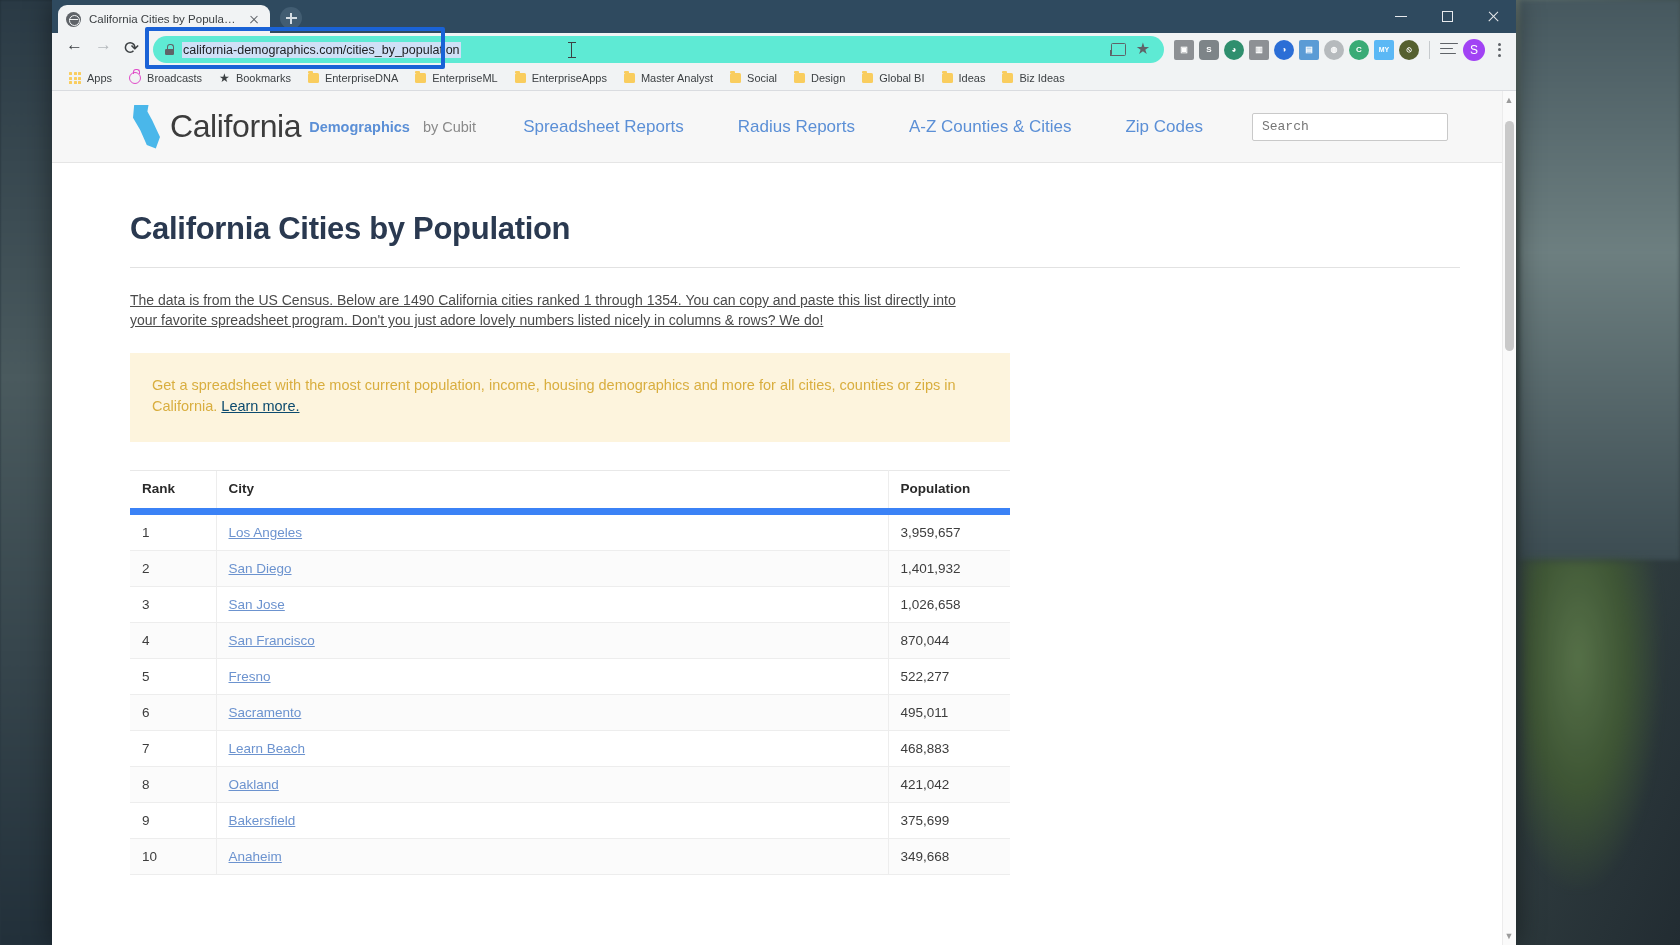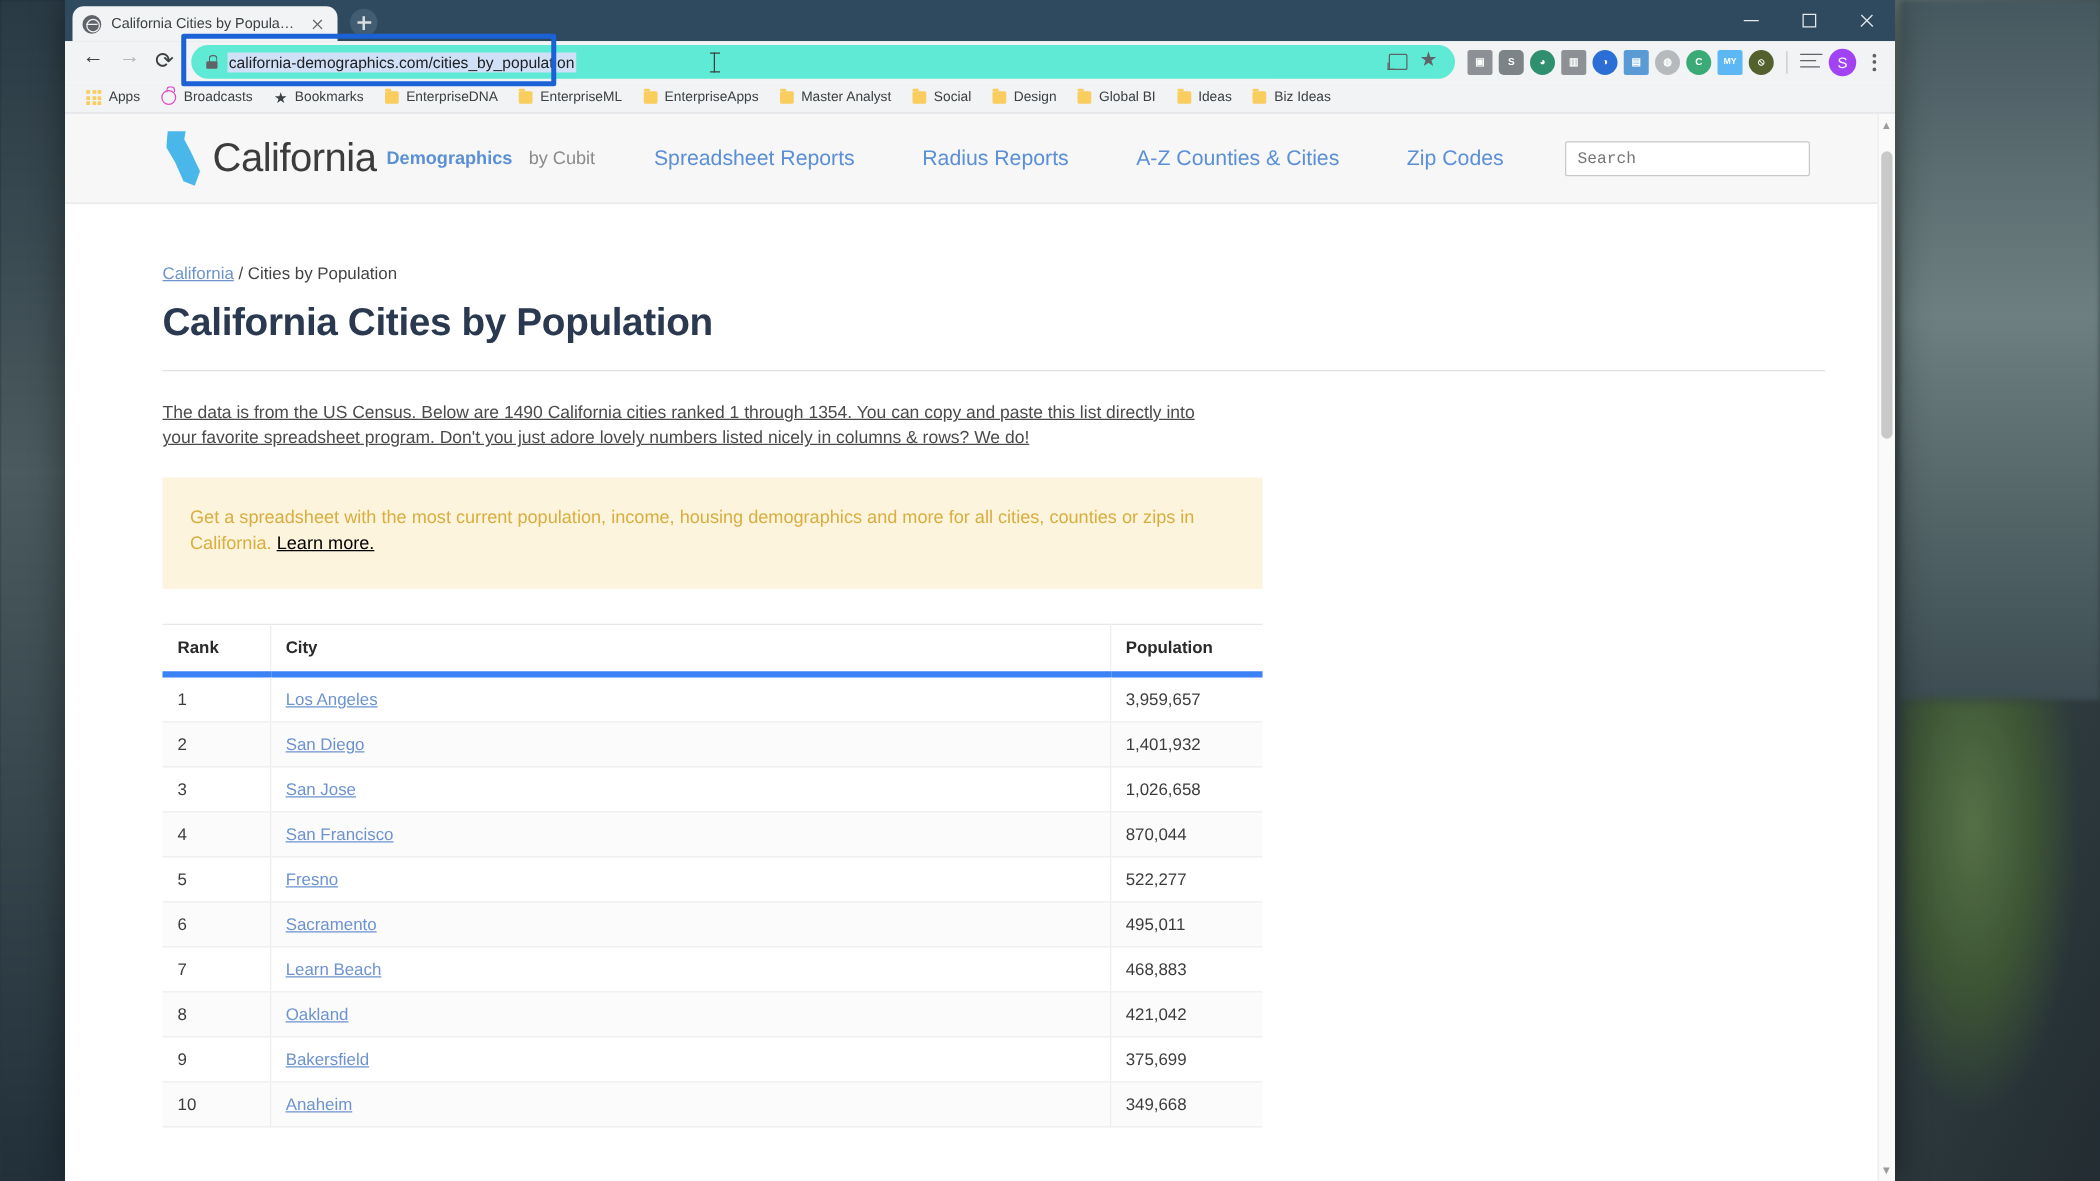--- a/index.html
+++ b/index.html
@@ -283,29 +283,29 @@
   .intro {
     font-size: 14px; color:#4b4b4b; line-height: 1.45; width: 842px;
     margin-bottom: 22px;
     text-decoration: underline;
   }
   .callout {
     width: 880px; background:#fdf4dd; padding: 22px 22px 24px 22px; margin-bottom: 28px;
   }
   .callout-title { font-size: 14.5px; color:#cc9a24; font-weight:700; margin-bottom: 7px; }
   .callout-body { font-size: 14.5px; color:#d9ae3f; line-height: 1.5; }
-  .callout-body a { color:#000000; text-decoration: underline; }
+  .callout-body a { color:#0c4a6e; text-decoration: underline; }
 
   
   table.pop {
     width: 880px; border-collapse: collapse; font-size: 13.5px;
   }
   table.pop th {
     text-align:left; font-weight:700; color:#2a2a2a; font-size:13.5px;
-    padding: 10px 12px 12px 12px; border-bottom:5px solid #3b82f6;
+    padding: 10px 12px 12px 12px; border-bottom:7px solid #3b82f6;
     border-top:1px solid #e8e8e8;
   }
   table.pop td {
     padding: 10px 12px; border-bottom:1px solid #ededed; color:#3d3d3d;
   }
   table.pop td.rank { width: 86px; }
   table.pop td.city { width: 672px; border-left:1px solid #ededed; border-right:1px solid #ededed;}
   table.pop th.city { border-left:1px solid #ededed; border-right:1px solid #ededed;}
   table.pop td.city a { color:#6c93cf; text-decoration: underline; }
   table.pop tbody tr:nth-child(even) { background:#fbfbfb; }
@@ -464,23 +464,20 @@
       <div class="nav">
         <a href="#">Spreadsheet Reports</a>
         <a href="#">Radius Reports</a>
         <a href="#">A-Z Counties &amp; Cities</a>
         <a href="#">Zip Codes</a>
       </div>
       <input class="search-box" placeholder="Search" style="">
     </div>
 
     <div class="content">
-      <div class="breadcrumb">
-        <a href="#">California</a><span> / </span><span>Cities by Population</span>
-      </div>
 
       <h1 class="page-title">California Cities by Population</h1>
 
       <p class="intro">The data is from the US Census. Below are 1490 California cities ranked 1 through 1354. You can copy and paste this list directly into your favorite spreadsheet program. Don't you just adore lovely numbers listed nicely in columns &amp; rows? We do!</p>
 
       <div class="callout">
         <div class="callout-body">
           <span>Get a spreadsheet with the most current population, income, housing demographics and more for all cities, counties or zips in California.</span>
           <a href="#">Learn more.</a>
         </div>

